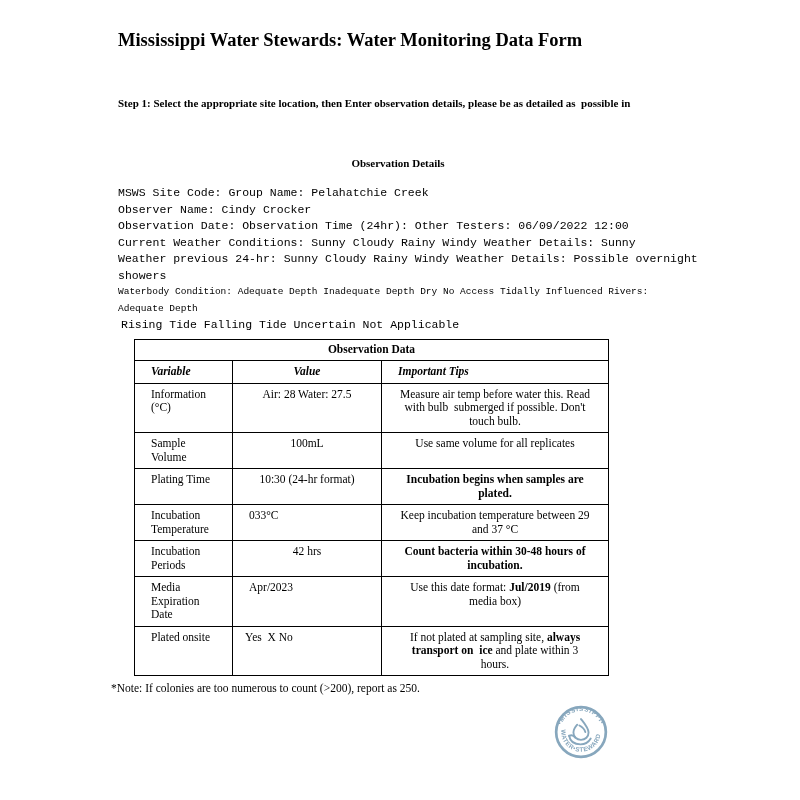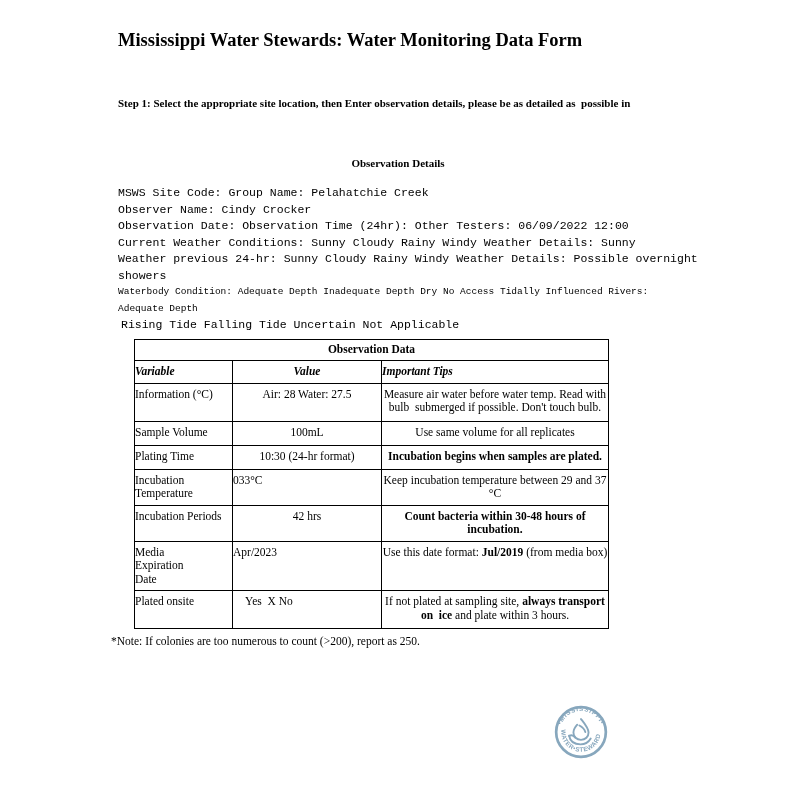--- a/index.html
+++ b/index.html
@@ -16,21 +16,21 @@
 
   .details{font-size:11.5px;line-height:16.5px;font-family:Liberation Mono, monospace;}
   .details .line{white-space:pre-wrap;}
   .details .small{font-size:9.5px;}
   .details .indent{padding-left:3px;}
 
   .step2{margin-top:15px;}
 
   table{border-collapse:collapse;table-layout:fixed;}
   .t1{width:474px;margin-left:16px;margin-top:5px;}
-  .t1 td,.t1 th{border:1.5px solid #000;font-size:11.5px;line-height:13.5px;padding:4px 0;vertical-align:top;}
+  .t1 td,.t1 th{border:1.5px solid #000;font-size:11.5px;line-height:13.5px;padding:4px 16px;vertical-align:top;}
   .t1 .tbl-title{font-weight:bold;text-align:center;height:14px;vertical-align:middle;padding:3px;}
   .t1 .colhead{font-weight:bold;font-style:italic;text-align:left;height:14px;}
   .t1 .var{white-space:pre-line;}
   .t1 .val{text-align:center;white-space:pre-wrap;}
   .t1 .val-left{text-align:left;white-space:pre-wrap;}
   .t1 .tip{text-align:center;white-space:pre-wrap;}
   .b{font-weight:bold;}
   .r-temp{height:38px;} .r-sm{height:24px;} .r-it{height:36px;} .r-media{height:46px;} .r-plated{height:38px;}
 
   .note{font-size:11.5px;margin:6px 0 3px -7px;}
@@ -73,21 +73,21 @@
         <td class="tbl-title" colspan="3">Observation Data</td>
       </tr>
       <tr>
         <td class="colhead">Variable</td>
         <td class="colhead" style="text-align:center">Value</td>
         <td class="colhead" style="text-align:left">Important Tips</td>
       </tr>
       <tr class="r-temp">
         <td class="var">Information (°C)</td>
         <td class="val">Air: 28 Water: 27.5</td>
-        <td class="tip">Measure air water before water temp. Read with bulb  submerged if possible. Don't touch bulb.</td>
+        <td class="tip">Measure air temp before water this. Read with bulb  submerged if possible. Don't touch bulb.</td>
       </tr>
       <tr class="r-sm">
         <td class="var">Sample Volume</td>
         <td class="val">100mL</td>
         <td class="tip">Use same volume for all replicates</td>
       </tr>
       <tr class="r-sm">
         <td class="var">Plating Time</td>
         <td class="val">10:30 (24-hr format)</td>
         <td class="tip"><span class="b">Incubation begins when samples are plated.</span></td>

